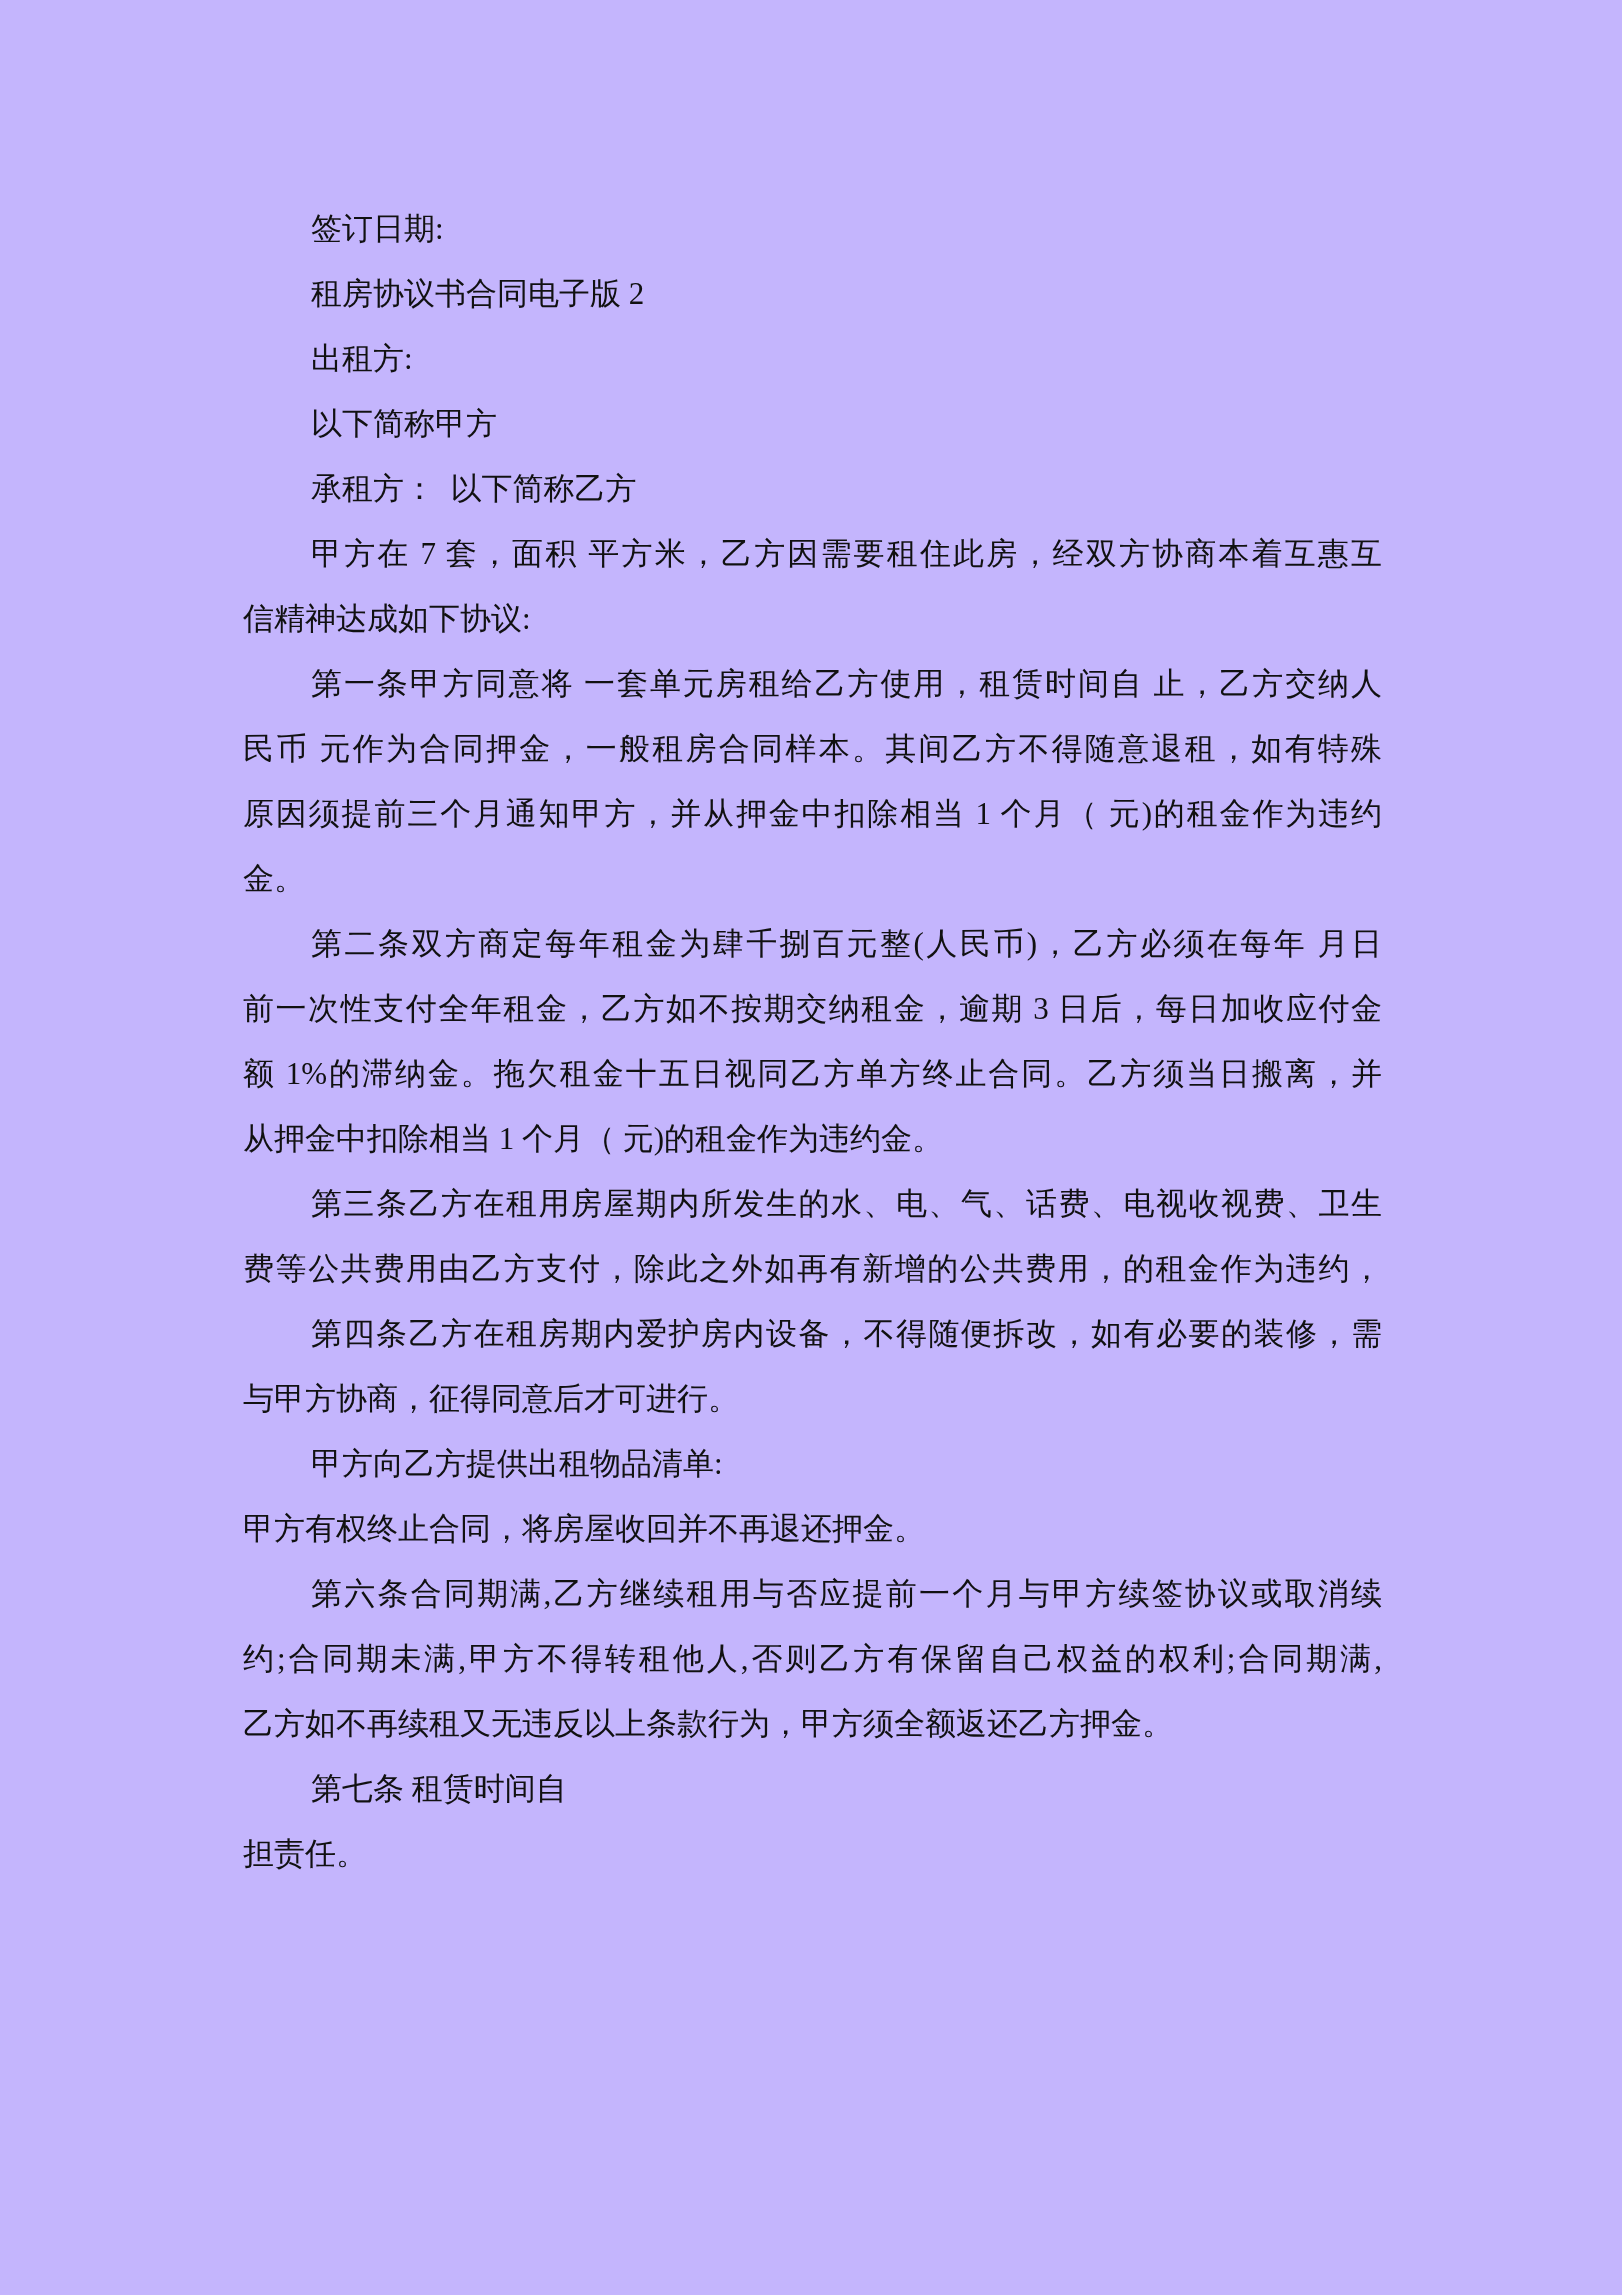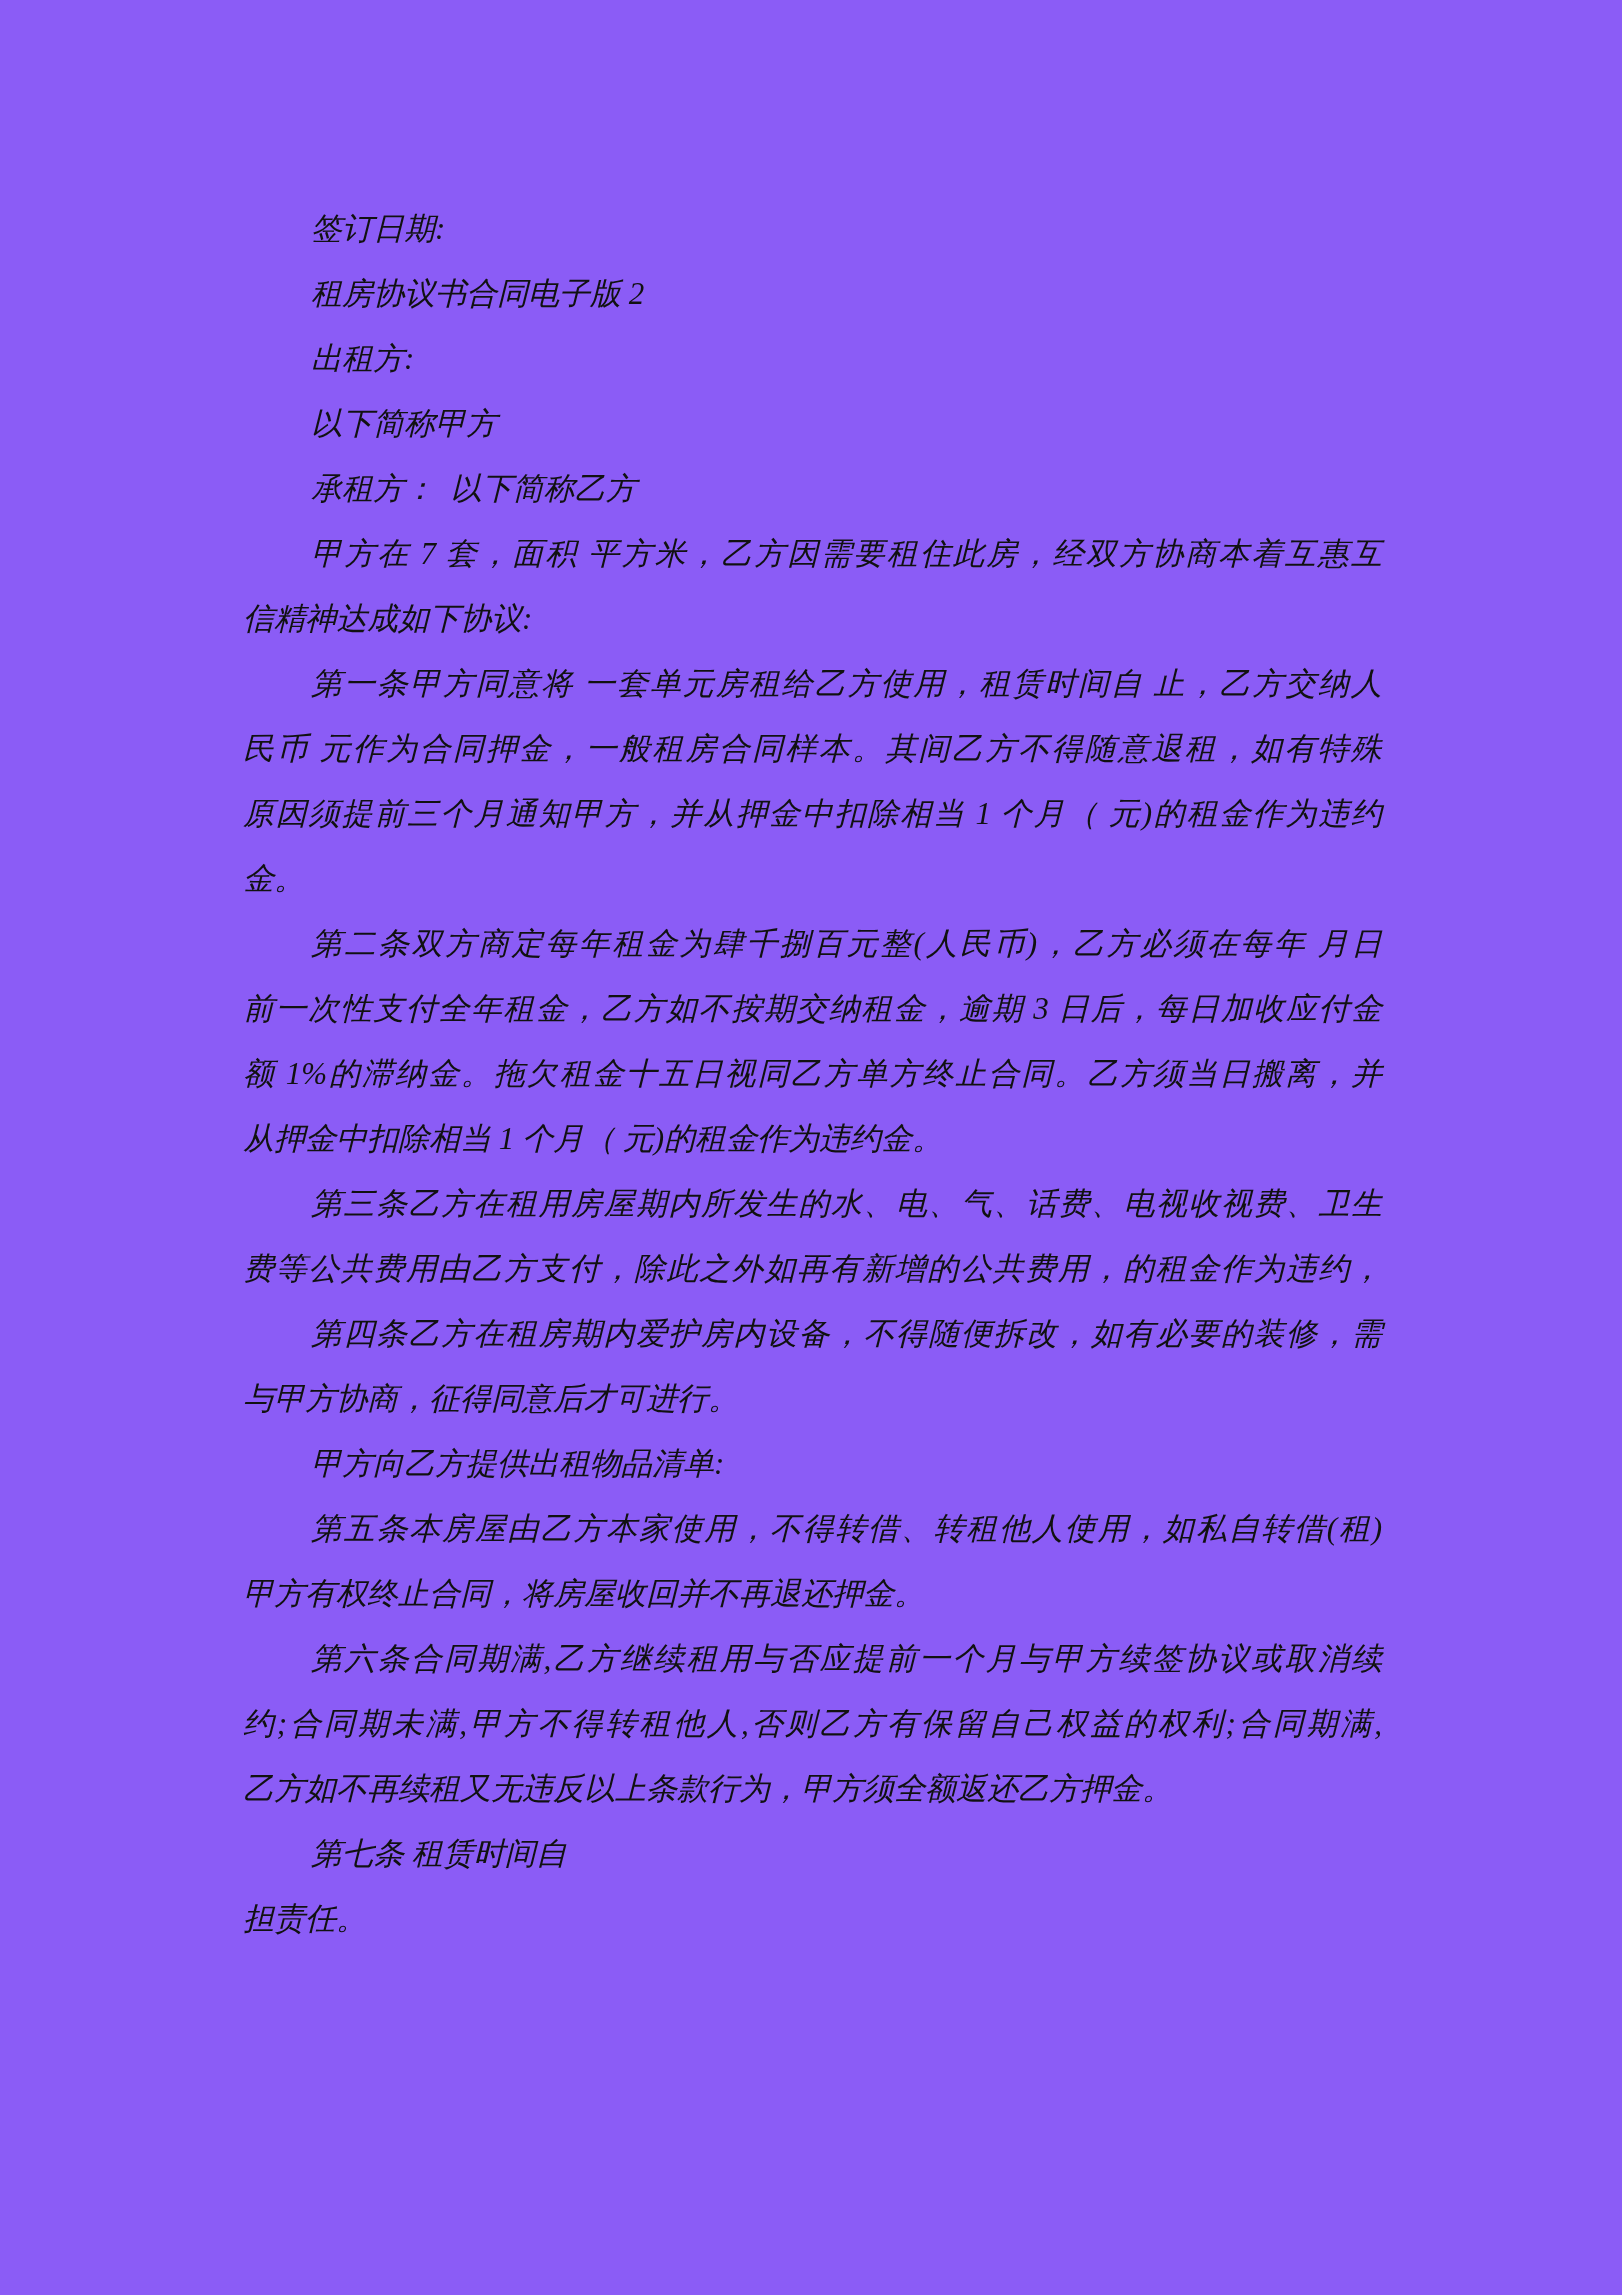--- a/index.html
+++ b/index.html
@@ -33,21 +33,21 @@
     padding-left: 68px;
   }
   .line.fill {
     text-align: justify;
     text-align-last: justify;
   }
 </style>
 </head>
 <body>
 
-<div class="page" style="background: #8b5cf6; color: rgb(17, 17, 17); font-style: italic;">
+<div class="page" style="background: #c4b5fd; color: rgb(17, 17, 17);">
   <div class="doc">
       <div class="line indent">签订日期:</div>
       <div class="line indent">租房协议书合同电子版 2</div>
       <div class="line indent">出租方:</div>
       <div class="line indent">以下简称甲方</div>
       <div class="line indent">承租方：&nbsp; 以下简称乙方</div>
       <div class="line indent fill">甲方在 7 套，面积 平方米，乙方因需要租住此房，经双方协商本着互惠互</div>
       <div class="line">信精神达成如下协议:</div>
       <div class="line indent fill">第一条甲方同意将 一套单元房租给乙方使用，租赁时间自 止，乙方交纳人</div>
       <div class="line fill">民币 元作为合同押金，一般租房合同样本。其间乙方不得随意退租，如有特殊</div>
@@ -55,21 +55,20 @@
       <div class="line">金。</div>
       <div class="line indent fill">第二条双方商定每年租金为肆千捌百元整(人民币)，乙方必须在每年 月日</div>
       <div class="line fill">前一次性支付全年租金，乙方如不按期交纳租金，逾期 3 日后，每日加收应付金</div>
       <div class="line fill">额 1%的滞纳金。拖欠租金十五日视同乙方单方终止合同。乙方须当日搬离，并</div>
       <div class="line">从押金中扣除相当 1 个月（ 元)的租金作为违约金。</div>
       <div class="line indent fill">第三条乙方在租用房屋期内所发生的水、电、气、话费、电视收视费、卫生</div>
       <div class="line fill">费等公共费用由乙方支付，除此之外如再有新增的公共费用，的租金作为违约，</div>
       <div class="line indent fill">第四条乙方在租房期内爱护房内设备，不得随便拆改，如有必要的装修，需</div>
       <div class="line">与甲方协商，征得同意后才可进行。</div>
       <div class="line indent">甲方向乙方提供出租物品清单:</div>
-      <div class="line indent fill">第五条本房屋由乙方本家使用，不得转借、转租他人使用，如私自转借(租)</div>
       <div class="line">甲方有权终止合同，将房屋收回并不再退还押金。</div>
       <div class="line indent fill">第六条合同期满,乙方继续租用与否应提前一个月与甲方续签协议或取消续</div>
       <div class="line fill">约;合同期未满,甲方不得转租他人,否则乙方有保留自己权益的权利;合同期满,</div>
       <div class="line">乙方如不再续租又无违反以上条款行为，甲方须全额返还乙方押金。</div>
       <div class="line indent">第七条  租赁时间自</div>
       <div class="line">担责任。</div>
     </div>
 </div>
 
 

